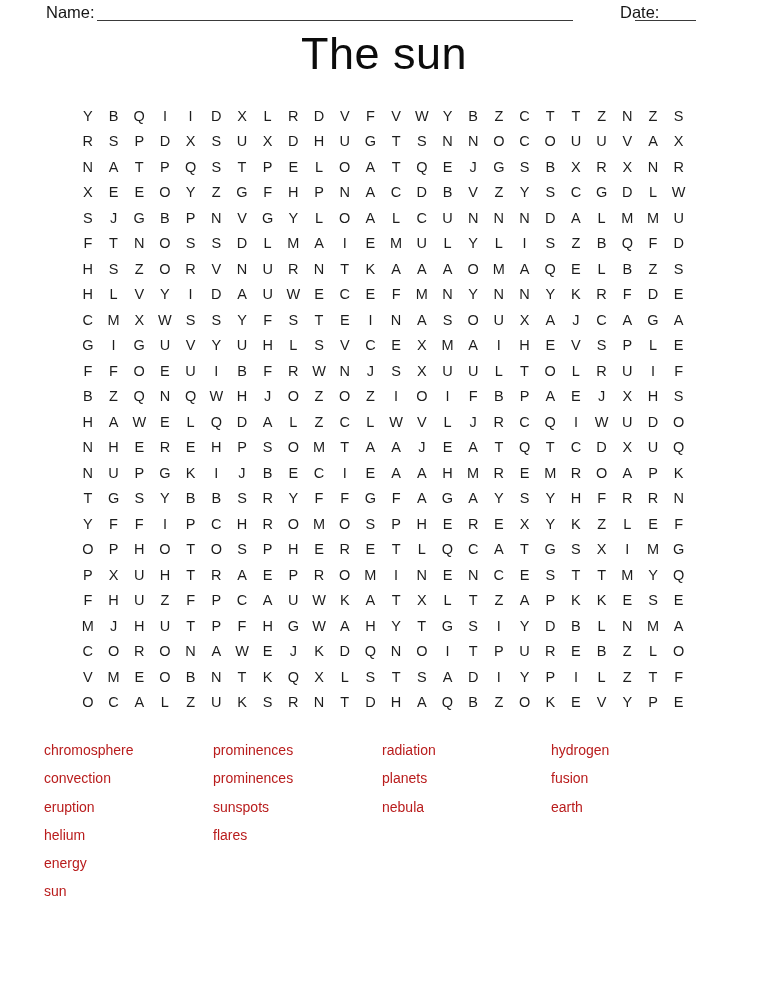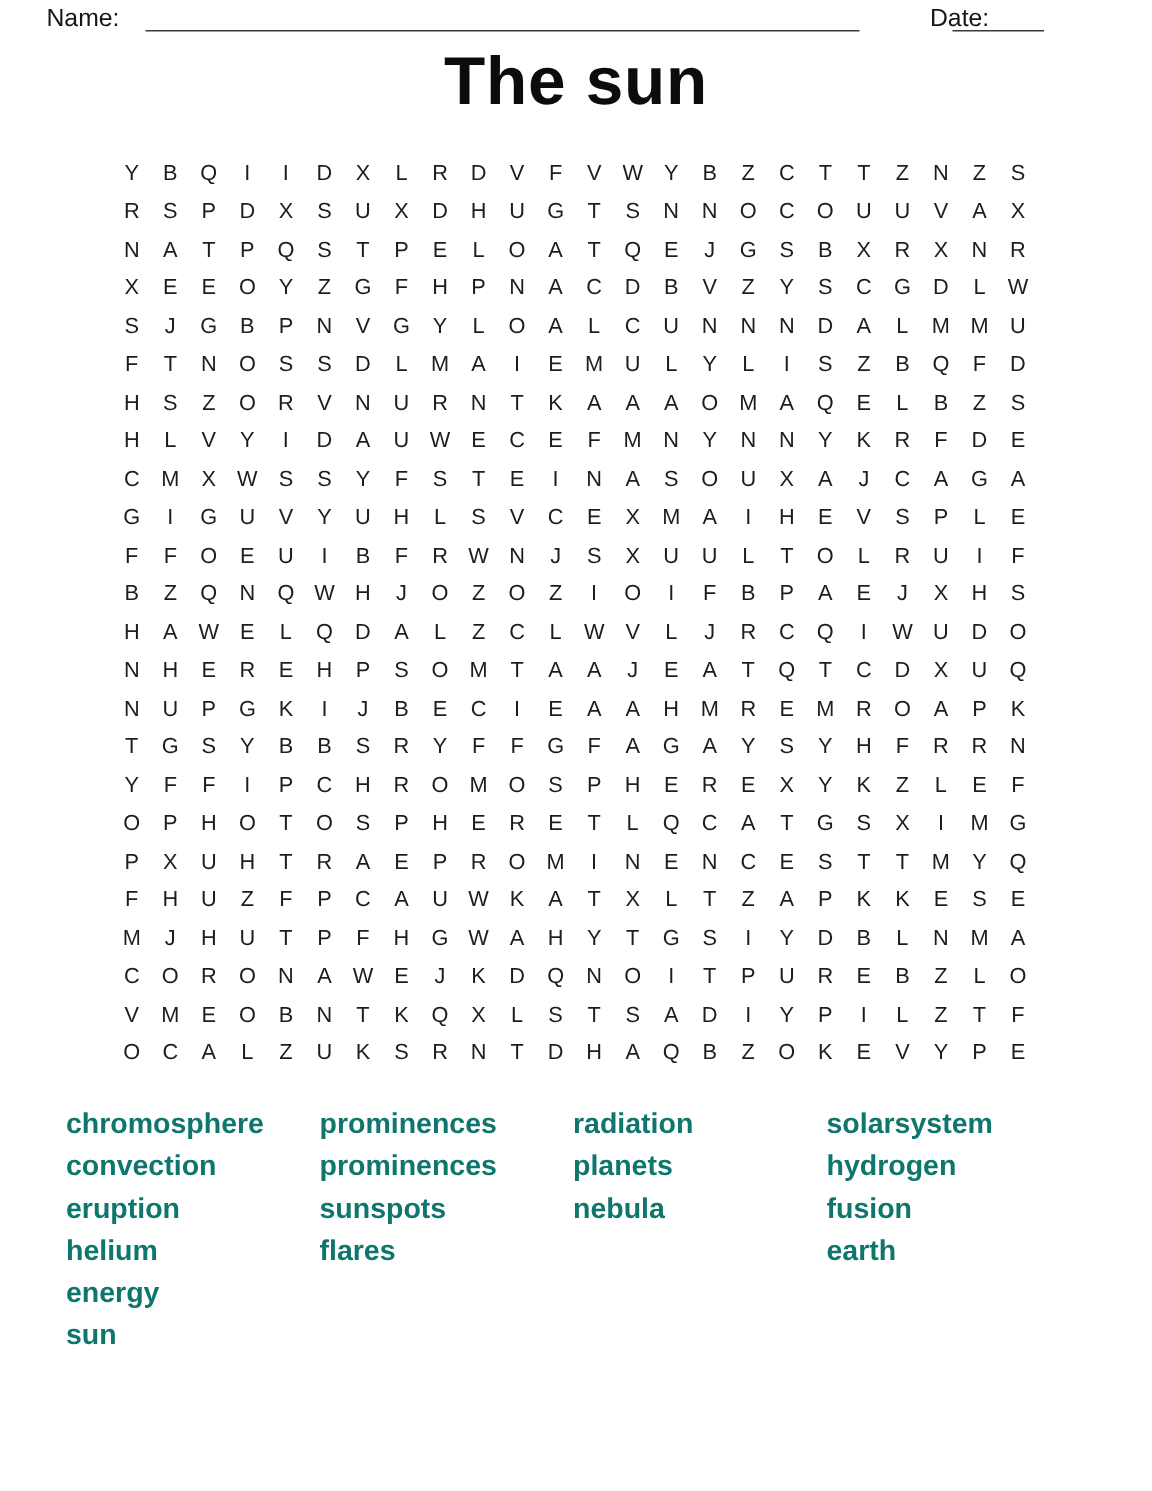--- a/index.html
+++ b/index.html
@@ -17,40 +17,40 @@
     overflow: hidden;
   }
   
   .hdr-label {
     position: absolute;
     top: 3px;
     font-size: 16.5px;
     color: #161616;
     white-space: nowrap;
   }
-  .hdr-label.name { left: 31px; }
+  .hdr-label.name { left: 46px; }
   .hdr-label.date { left: 620px; }
   .write-line {
     position: absolute;
     top: 2px;
     height: 18px;
     border-bottom: 1.7px solid #3a3a3a;
   }
   .write-line.name { left: 97px; width: 476px; }
   .write-line.date { left: 635px; width: 61px; }
   
   .title {
     position: absolute;
     top: 28px;
     left: 0;
     width: 100%;
     margin: 0;
     text-align: center;
     font-size: 45px;
-    font-weight: 700;
+    font-weight: 400;
     letter-spacing: 0.5px;
     color: #0c0c0c;
   }
   
   .grid {
     position: absolute;
     left: 75px;
     top: 103px;
     display: grid;
     grid-template-columns: repeat(24, 25.7px);
@@ -67,25 +67,24 @@
   
   .words {
     position: absolute;
     left: 44px;
     top: 736px;
     display: flex;
   }
   .wcol { width: 169px; }
   .word {
     display: block;
-    font-size: 19px;
+    font-size: 14px;
     line-height: 28.3px;
-    color: #0f766e;
+    color: #b91c1c;
     white-space: nowrap;
-    font-weight: bold;
   }
 </style>
 </head>
 <body>
 
 <div class="page">
 
   <span class="hdr-label name">Name:</span>
   <span class="write-line name"></span>
 
@@ -687,20 +686,19 @@
         <span class="word">prominences</span>
         <span class="word">sunspots</span>
         <span class="word">flares</span>
       </div>
       <div class="wcol">
         <span class="word">radiation</span>
         <span class="word">planets</span>
         <span class="word">nebula</span>
       </div>
       <div class="wcol">
-        <span class="word">solarsystem</span>
         <span class="word">hydrogen</span>
         <span class="word">fusion</span>
         <span class="word">earth</span>
       </div>
     </div>
 
 </div>
 
 </body></html>

